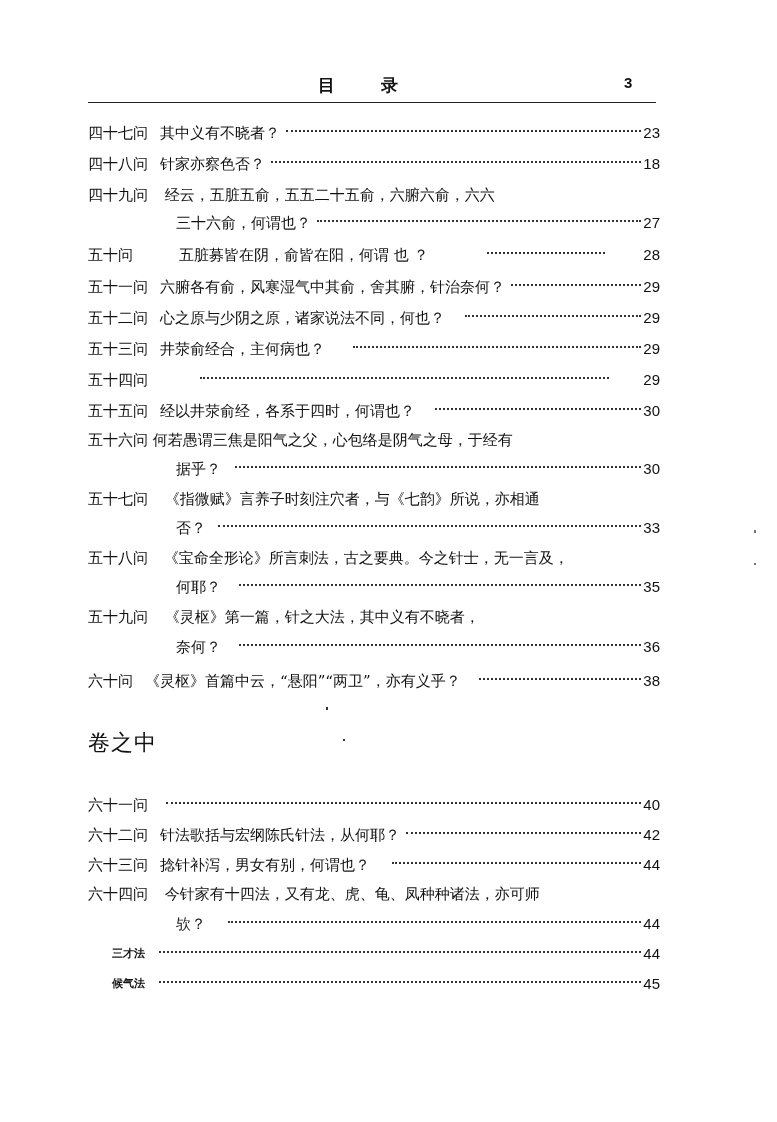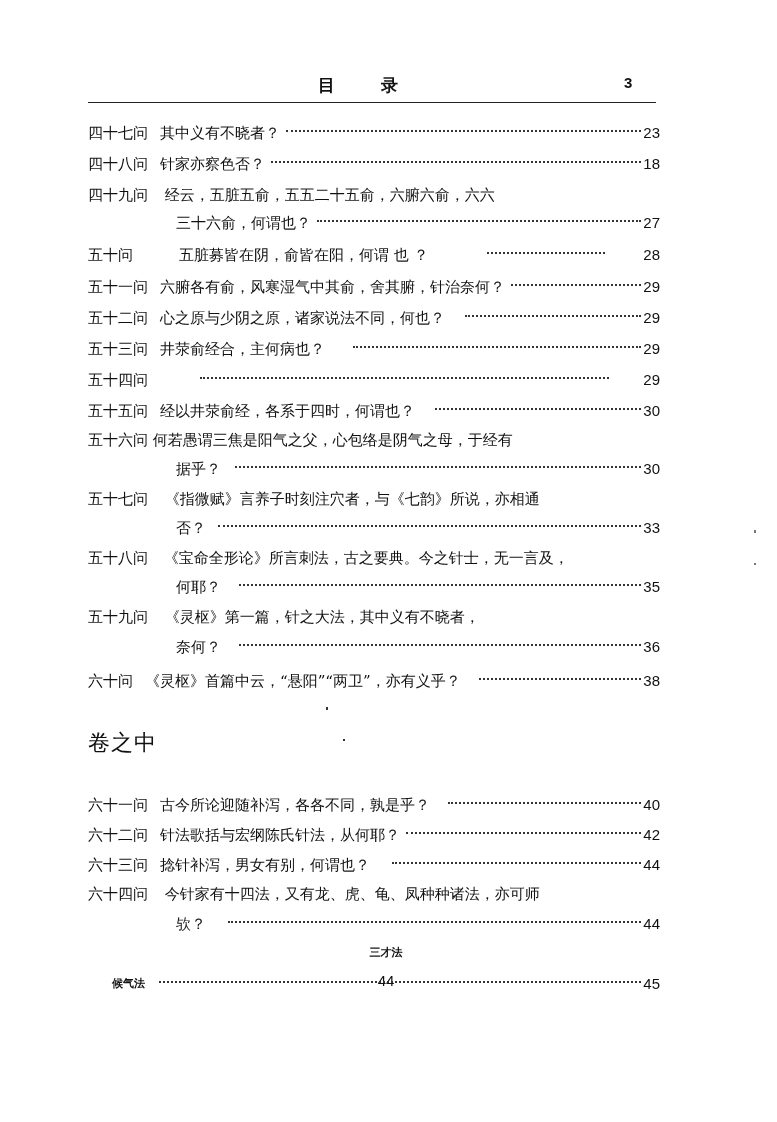--- a/index.html
+++ b/index.html
@@ -146,21 +146,20 @@
 <div class="speck" style="left:343px; top:739px; width:2px; height:2px;"></div>
 <div class="speck" style="left:754px; top:530px; width:2px; height:3px; background:#777;"></div>
 <div class="speck" style="left:754px; top:563px; width:2px; height:2px; background:#777;"></div>
 
 <div class="section">卷之中</div>
 
 <div>
 
   <div class="entry" style="top:793px;">
     <span class="num">六十一问</span>
-    <span class="q" style="margin-left:12px">古今所论迎随补泻，各各不同，孰是乎？</span>
     <span class="dots" style="margin-left:18px"></span>
     <span class="pg">40</span>
   </div>
 
   <div class="entry" style="top:823px;">
     <span class="num">六十二问</span>
     <span class="q" style="margin-left:12px">针法歌括与宏纲陈氏针法，从何耶？</span>
     <span class="dots"></span>
     <span class="pg">42</span>
   </div>
@@ -175,21 +174,21 @@
   <div class="line-only" style="left:88px; top:883px;">
     <span>六十四问</span>
     <span style="margin-left:12px">今针家有十四法，又有龙、虎、龟、凤种种诸法，亦可师</span>
   </div>
   <div class="entry" style="top:912px; left:176px; width:484px;">
     <span class="q">欤？</span>
     <span class="dots" style="margin-left:22px"></span>
     <span class="pg">44</span>
   </div>
 
-  <div class="entry" style="top:942px; left:112px; width:548px;flex-direction:column;">
+  <div class="entry" style="top:942px; left:112px; width:548px;">
     <span class="q sub">三才法</span>
     <span class="dots" style="margin-left:14px"></span>
     <span class="pg">44</span>
   </div>
   <div class="entry" style="top:972px; left:112px; width:548px;">
     <span class="q sub">候气法</span>
     <span class="dots" style="margin-left:14px"></span>
     <span class="pg">45</span>
   </div>
 </div>

